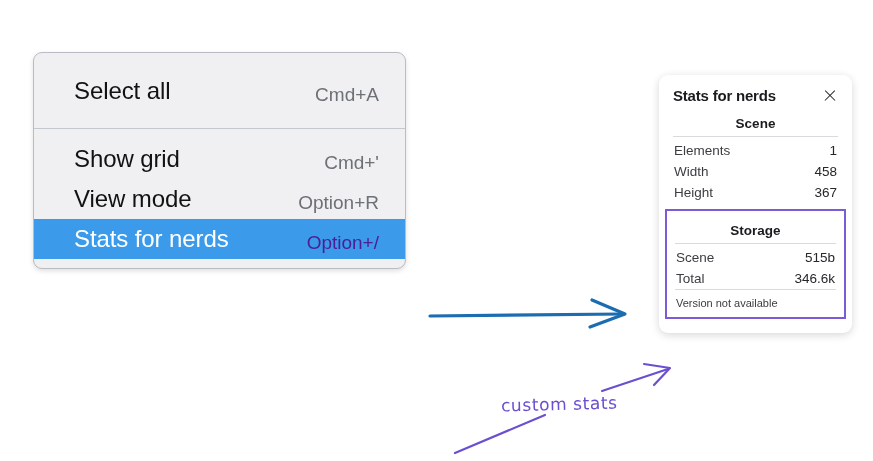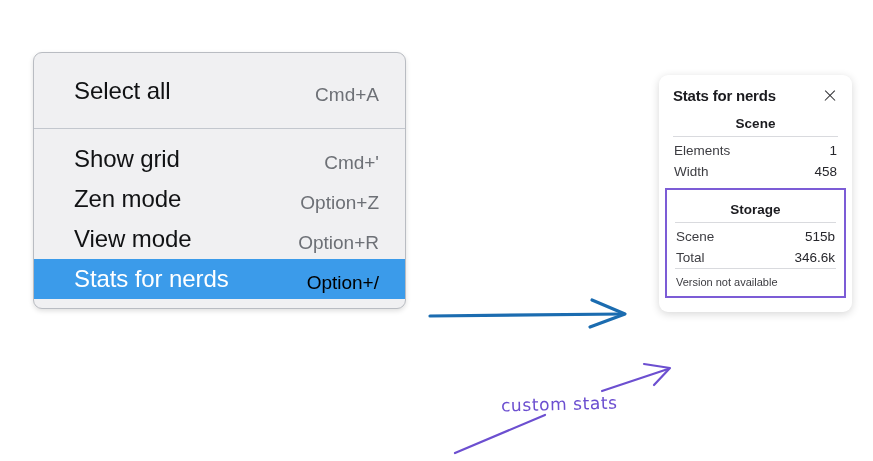--- a/index.html
+++ b/index.html
@@ -60,21 +60,21 @@
     white-space: nowrap;
     margin-top: 7px;
   }
   .menu-item.selected {
     background: #3b9bea;
   }
   .menu-item.selected .label {
     color: #ffffff;
   }
   .menu-item.selected .shortcut {
-    color: #000000;
+    color: #4c1d95;
   }
 
   
   #stats-panel {
     position: absolute;
     left: 659px;
     top: 75px;
     width: 193px;
     background: #ffffff;
     border-radius: 9px;
@@ -179,24 +179,20 @@
   </div>
 
   <div class="menu-sep"></div>
 
   <div class="menu-group">
     <div class="menu-item">
       <span class="label">Show grid</span>
       <span class="shortcut">Cmd+'</span>
     </div>
     <div class="menu-item">
-      <span class="label">Zen mode</span>
-      <span class="shortcut">Option+Z</span>
-    </div>
-    <div class="menu-item">
       <span class="label">View mode</span>
       <span class="shortcut">Option+R</span>
     </div>
     <div class="menu-item selected">
       <span class="label">Stats for nerds</span>
       <span class="shortcut">Option+/</span>
     </div>
   </div>
 
 </div>
@@ -211,20 +207,24 @@
   <div>
     <div class="section-head">Scene</div>
     <div class="rule"></div>
     <div class="stat-row">
       <span class="key">Elements</span>
       <span class="val">1</span>
     </div>
     <div class="stat-row">
       <span class="key">Width</span>
       <span class="val">458</span>
+    </div>
+    <div class="stat-row">
+      <span class="key">Height</span>
+      <span class="val">367</span>
     </div>
   </div>
 
   <div id="highlight-box">
 
     <div>
       <div class="section-head">Storage</div>
       <div class="rule"></div>
       <div class="stat-row">
         <span class="key">Scene</span>

